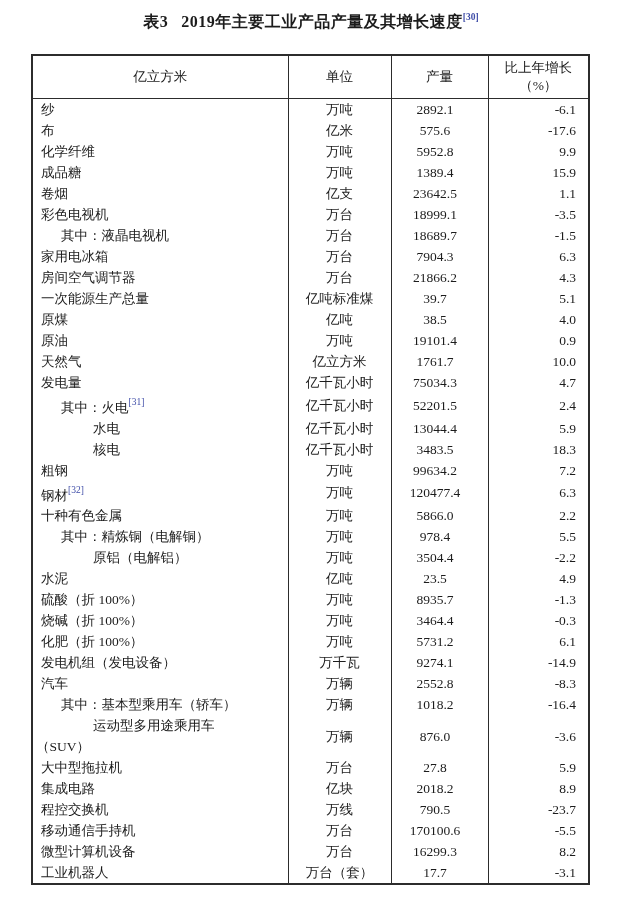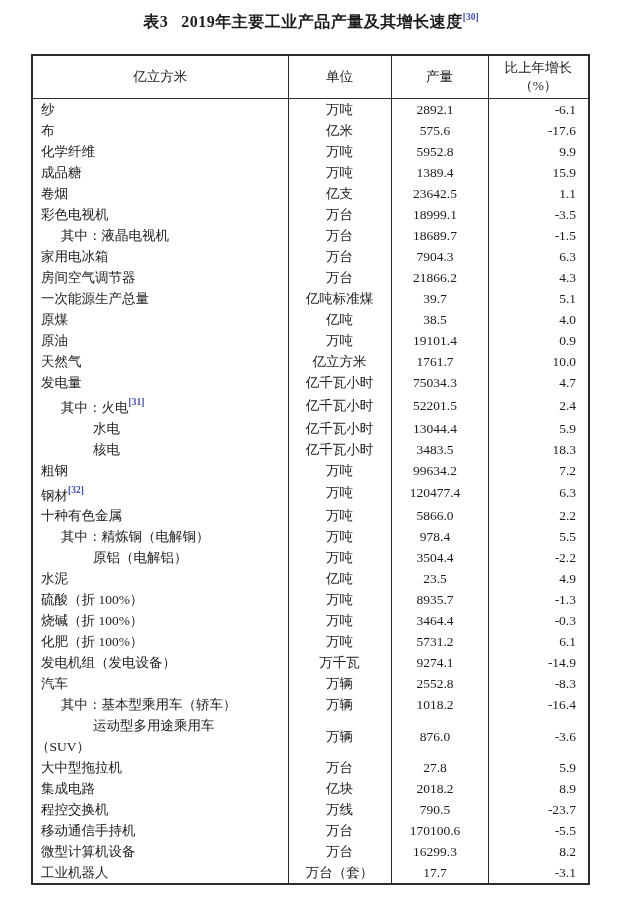--- a/index.html
+++ b/index.html
@@ -26,21 +26,21 @@
   }
   .title-gap{display:inline-block;width:13px;}
   sup.fn{
     color:var(--footnote);
     font-size:9.5px;
     font-weight:bold;
     position:relative;
     top:-1px;
     letter-spacing:0;
   }
-  tbody sup.fn{font-weight:bold;}
+  tbody sup.fn{font-weight:normal;}
   table.stat-table{
     table-layout:fixed;
     border-collapse:collapse;
     width:557px;
     margin:21px 0 0 31px;
     font-size:13.5px;
     border:2px solid var(--border);
   }
   col.c-product{width:256px;}
   col.c-unit{width:103px;}

